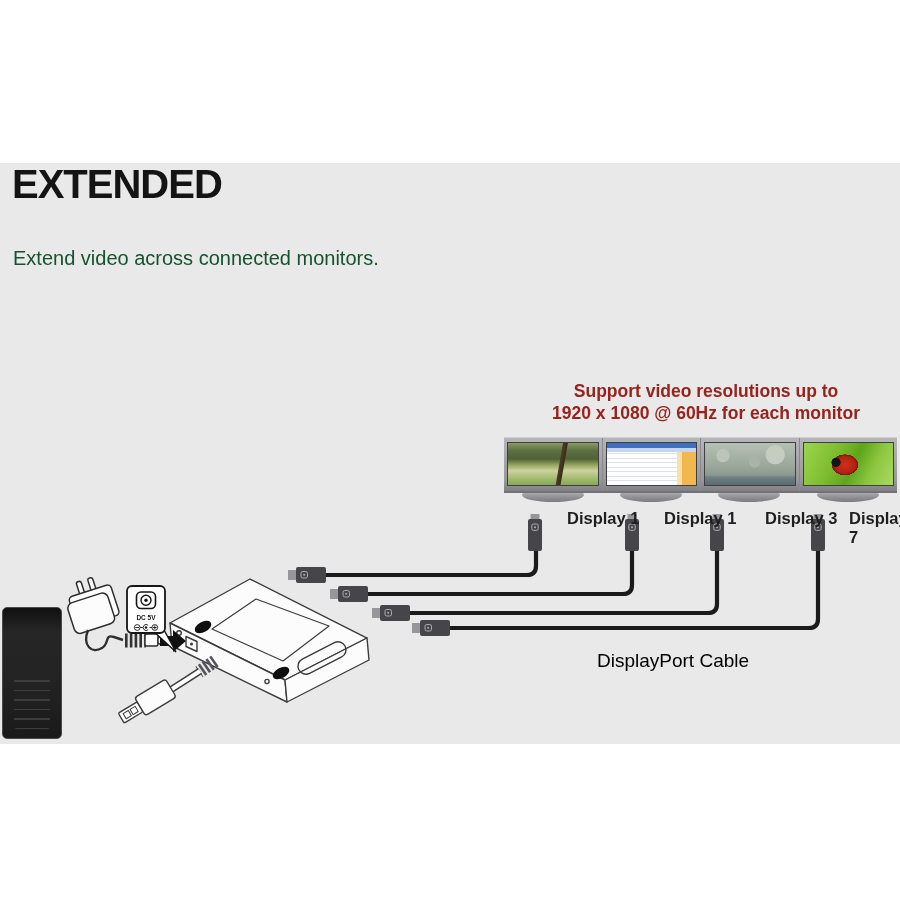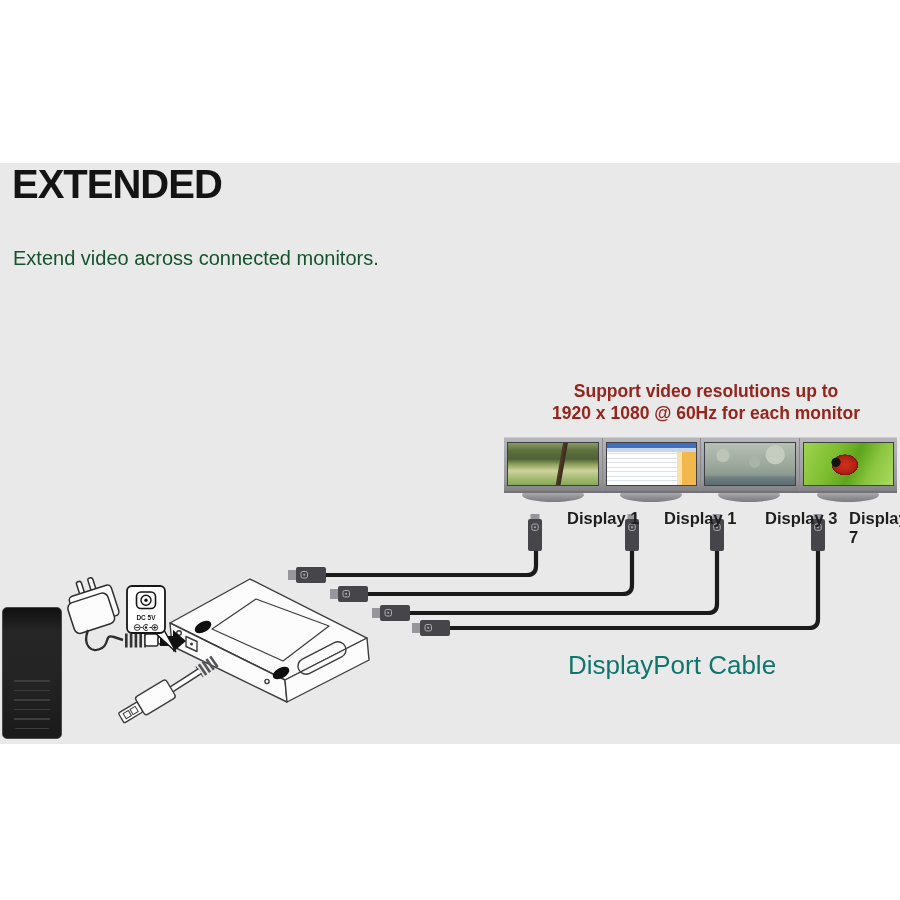--- a/index.html
+++ b/index.html
@@ -39,21 +39,21 @@
      radial-gradient(circle at 55% 45%,#aab4a6 0%,#aab4a6 10%,transparent 11%),
      radial-gradient(circle at 78% 28%,#c5cdc1 0%,#c5cdc1 12%,transparent 13%),
      linear-gradient(180deg,#b7c0b5 0%,#9aa79a 55%,#8d9a90 76%,#6f7f82 82%,#5a6b71 100%);}
   .scene-ladybug{background:
      radial-gradient(circle at 36% 46%,#141414 0%,#141414 7%,transparent 8%),
      radial-gradient(15% 25% at 46% 52%,#d2301c 0%,#b02212 80%,#7e1206 98%,transparent 100%),
      linear-gradient(115deg,#9ed44f 0%,#7cbc2e 35%,#5ea51c 55%,#8cc63f 75%,#aada61 100%);}
 
   
   .dlabel{position:absolute;top:509px;font-size:16.5px;font-weight:600;color:#1e1e1e;z-index:4;margin-left:17px;}
-  .cable-label{position:absolute;left:568px;top:650px;font-size:26px;color:#0f766e;z-index:4;}
+  .cable-label{position:absolute;left:597px;top:650px;font-size:19px;color:#000000;z-index:4;}
 
   
   .tower{position:absolute;left:2px;top:607px;width:60px;height:132px;border-radius:5px;z-index:1;
          background:linear-gradient(180deg,#101010,#262626 18%,#232323 55%,#1a1a1a);
          border:1px solid #4a4a4a;box-sizing:border-box;}
   .tower-vents{position:absolute;left:11px;right:11px;top:64px;bottom:9px;
          background:repeating-linear-gradient(180deg,transparent 0px,transparent 8px,#3d3d3d 8px,#3d3d3d 9.5px);
          border-radius:3px;}
 
   .art{position:absolute;left:0;top:0;z-index:3;}

